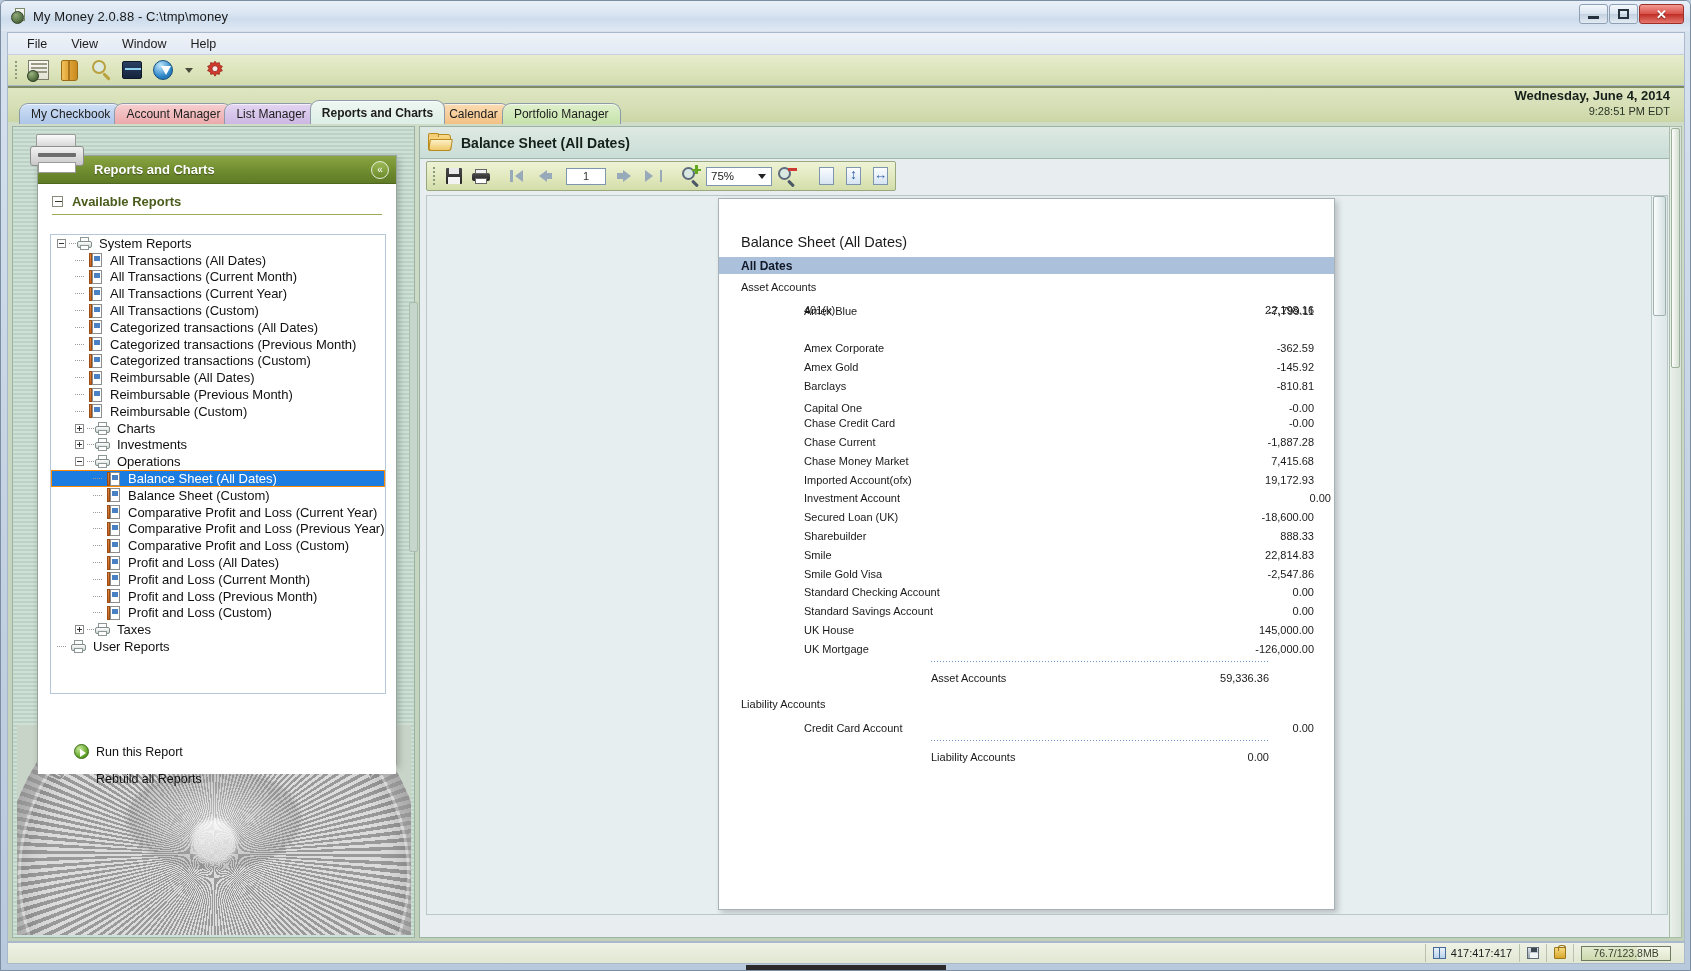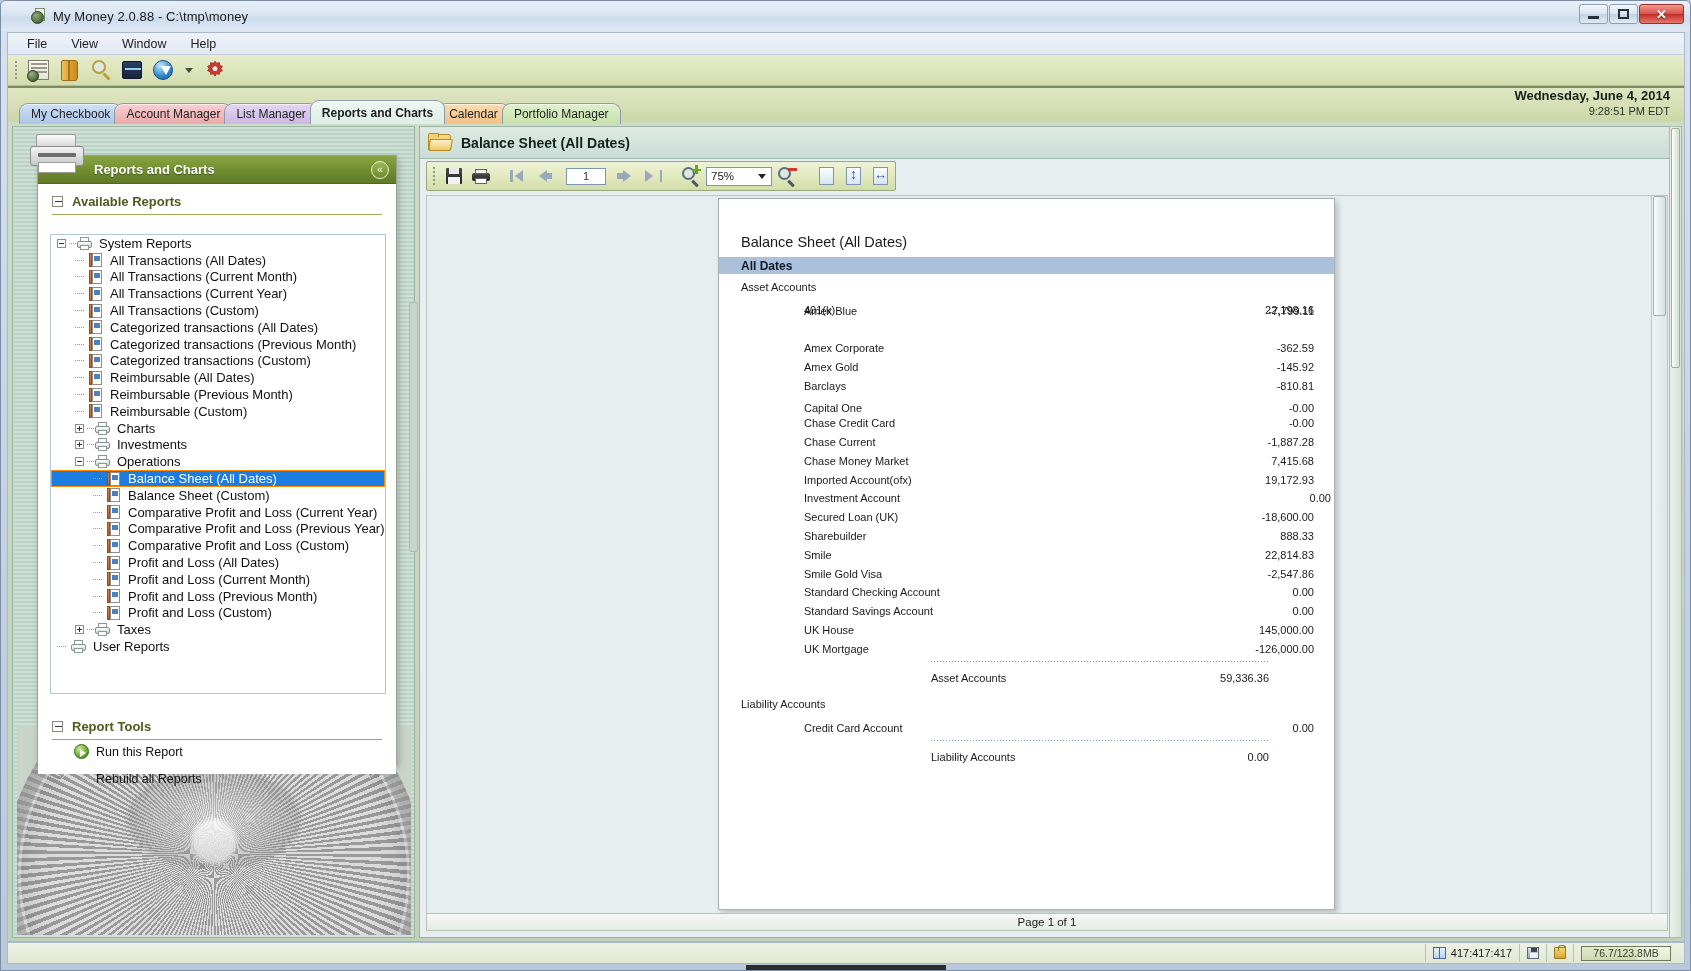--- a/index.html
+++ b/index.html
@@ -19,21 +19,21 @@
     background:linear-gradient(180deg,#d8e3ef 0%,#c6d4e4 45%,#b9c9dc 100%);
     border:1px solid #7a8da3;
     border-radius:6px 6px 0 0;
   }
 
   
   #titlebar {
     position:absolute; left:0; top:0; width:100%; height:30px;
     border-radius:5px 5px 0 0;
     background:linear-gradient(180deg,#e9f0f8 0%,#dbe6f2 40%,#cddcec 60%,#dfe9f4 100%);
-    display:flex; align-items:center; padding:0 20px;
+    display:flex; align-items:center; padding:0 0;
   }
   #titlebar .tb-icon { width:18px; height:18px; margin:0 6px 0 8px; position:relative; }
   #titlebar .tb-icon .coin {
     position:absolute; left:2px; top:4px; width:13px; height:13px; border-radius:50%;
     background:radial-gradient(circle at 35% 30%,#8fa878,#4f6b3e 70%,#35492a);
     border:1px solid #2f3f26;
   }
   #titlebar .tb-icon .page {
     position:absolute; left:6px; top:1px; width:10px; height:13px;
     background:#f2f2ee; border:1px solid #7a8a6a;
@@ -819,26 +819,20 @@
                 <div class="dots" style="margin-right: 4px; width: 10px;"></div>
                 <div class="ic-printer2">
                   <span class="t"></span>
                   <span class="b"></span>
                   <span class="p"></span>
                 </div>
                 <span class="tlabel">User Reports</span>
               </div>
             </div>
 
-          <div id="tools-head">
-            <div class="section-head">
-              <div class="sec-box"></div>
-              <div class="sec-title">Report Tools</div>
-            </div>
-          </div>
 
           <div id="tool-run">
             <span class="ic-play"></span>
             <span>Run this Report</span>
           </div>
           <div id="tool-rebuild">Rebuild all Reports</div>
 
         </div>
       </div>
     </div>
@@ -1014,21 +1008,20 @@
                 <div class="nm">Liability Accounts</div>
                 <div class="vl">0.00</div>
               </div>
             </div>
         </div>
         <div id="rep-scroll-v">
           <div class="thumb"></div>
         </div>
       </div>
 
-      <div id="rep-status">Page 1 of 1</div>
     </div>
 
     <div id="outer-scroll">
       <div class="thumb"></div>
     </div>
   </div>
 
   <div id="statusbar">
     <div class="sb-cell">
       <span class="ic-counter"></span>

